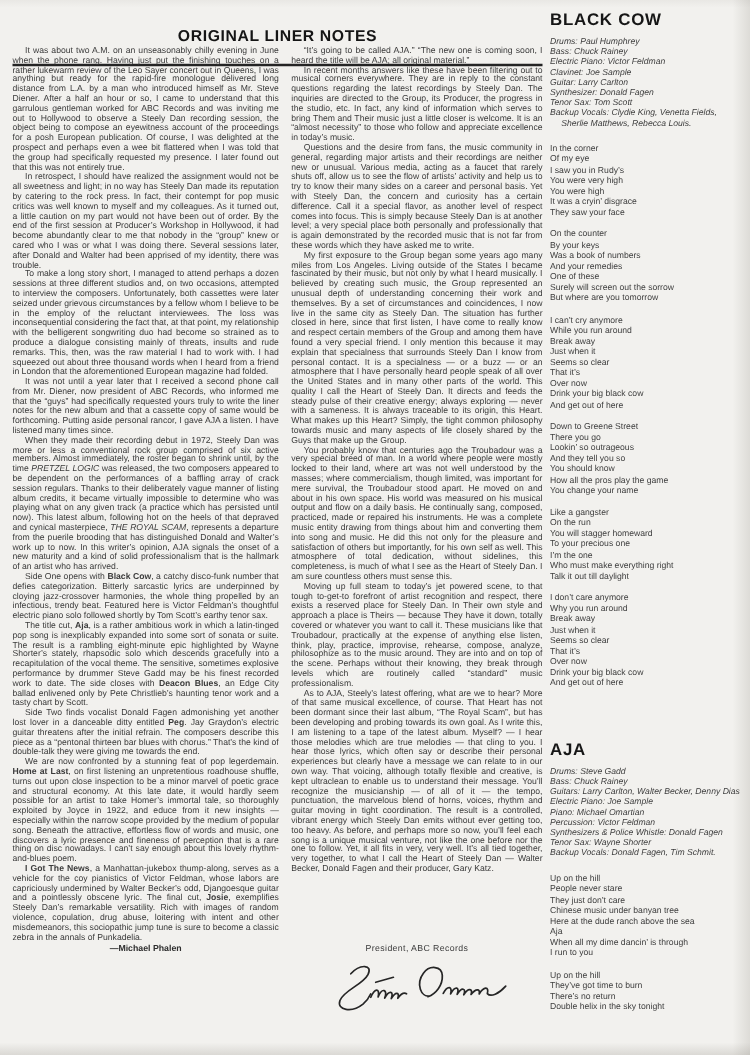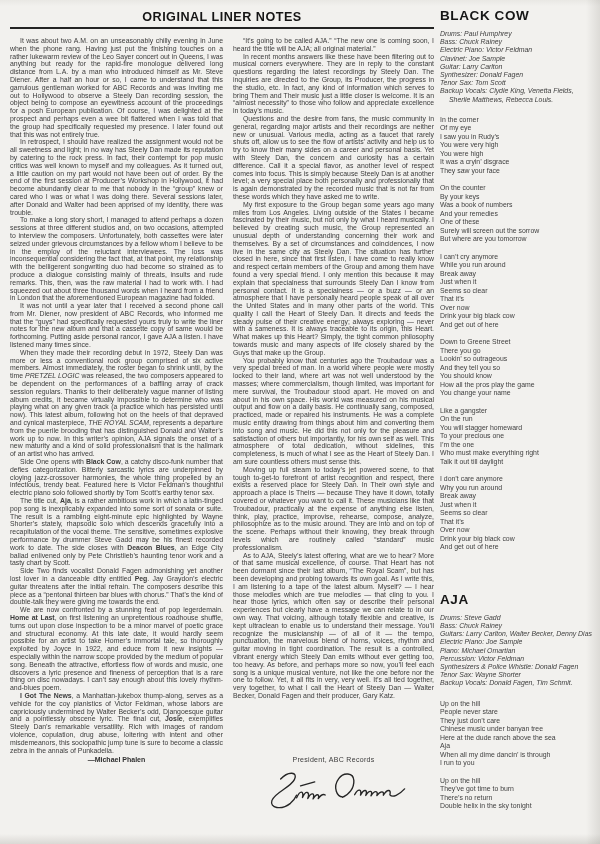--- a/index.html
+++ b/index.html
@@ -1,20 +1,20 @@
 <!DOCTYPE html>
 <html><head>
 <meta charset="utf-8">
 <style>
   html,body{margin:0;padding:0;}
   body{width:600px;height:844px;background:#f2f1ee;font-family:"Liberation Sans",sans-serif;}
   #page{position:relative;width:600px;height:844px;background:#f2f1ee;overflow:hidden;color:#3b3b3b;}
   
   #hdr{position:absolute;left:10px;top:10px;width:424px;text-align:center;border-bottom:2px solid #242424;padding-bottom:3px;}
-  #hdr h1{margin:0;font-size:12.6px;font-weight:bold;letter-spacing:.5px;color:#151515;}
+  #hdr h1{margin:12px;font-size:12.6px;font-weight:bold;letter-spacing:.5px;color:#151515;}
   
   .col{position:absolute;top:37px;font-size:6.9px;line-height:7.8px;text-align:justify;color:#3b3b3b;}
   #col1{left:10px;width:213px;}
   #col2{left:233px;width:201px;}
   .par{margin:0;text-indent:10px;}
   .b{font-weight:bold;}
   .i{font-style:italic;}
   .signoff{margin-top:2px;text-align:center;font-weight:bold;text-indent:0;font-size:7px;color:#2e2e2e;}
   
   #sigblock{position:absolute;left:233px;top:756px;width:201px;text-align:center;}

